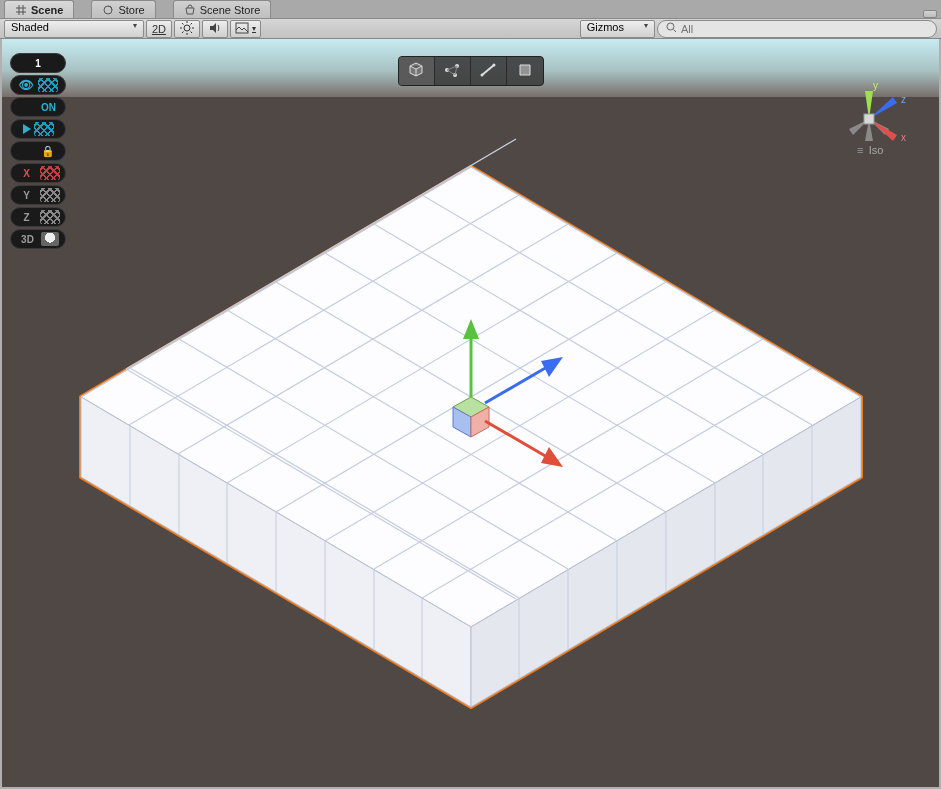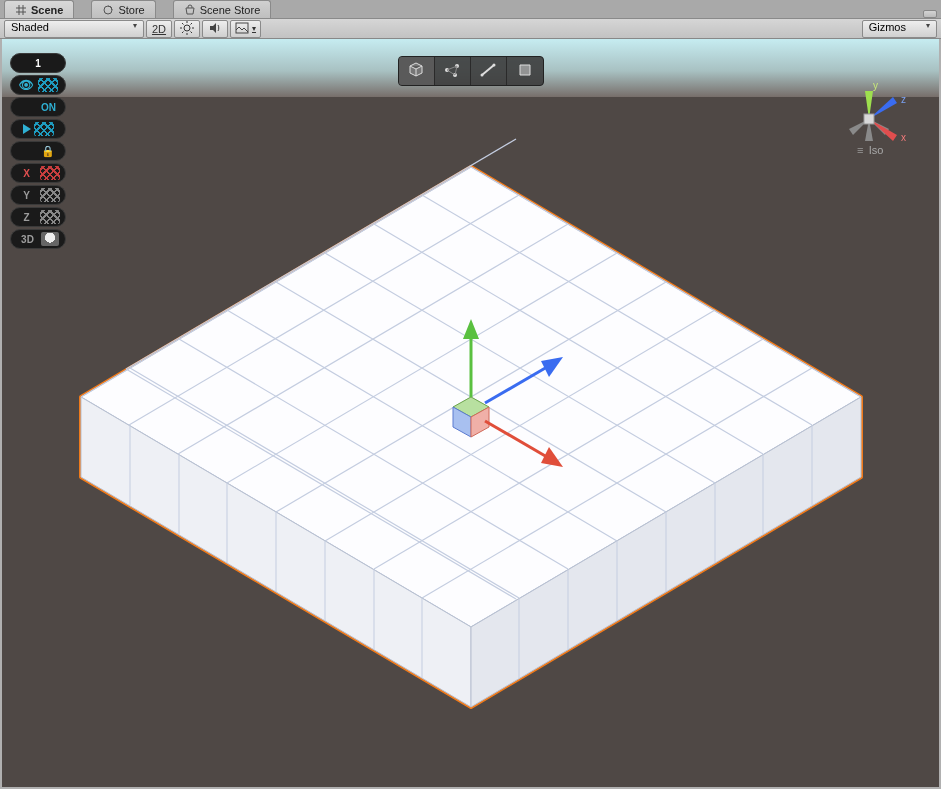--- a/index.html
+++ b/index.html
@@ -268,20 +268,29 @@
     </span>
     <span class="arrow">▾</span>
   </div>
 
   <div class="toolbar-spacer"></div>
 
   <div class="tb-dropdown tb-group">
     <span>Gizmos</span>
     <span class="arrow">▾</span>
   </div>
+  <div class="tb-search" style="max-width:280px">
+    <span class="glass">
+      <svg width="11" height="11" viewBox="0 0 11 11">
+          <circle cx="4.5" cy="4.5" r="3.5" fill="none" stroke="#666"></circle>
+          <path d="M7.5 7.5L10 10" stroke="#666"></path>
+        </svg>
+    </span>
+    <input type="text" placeholder="All" style="">
+  </div>
 </div>
 
 <div class="viewport-wrap">
   <div class="viewport">
     <div class="sky"></div>
     <div class="ground"></div>
 
     <div class="vp-toolbar">
       <div class="vbtn active">
         <span>

